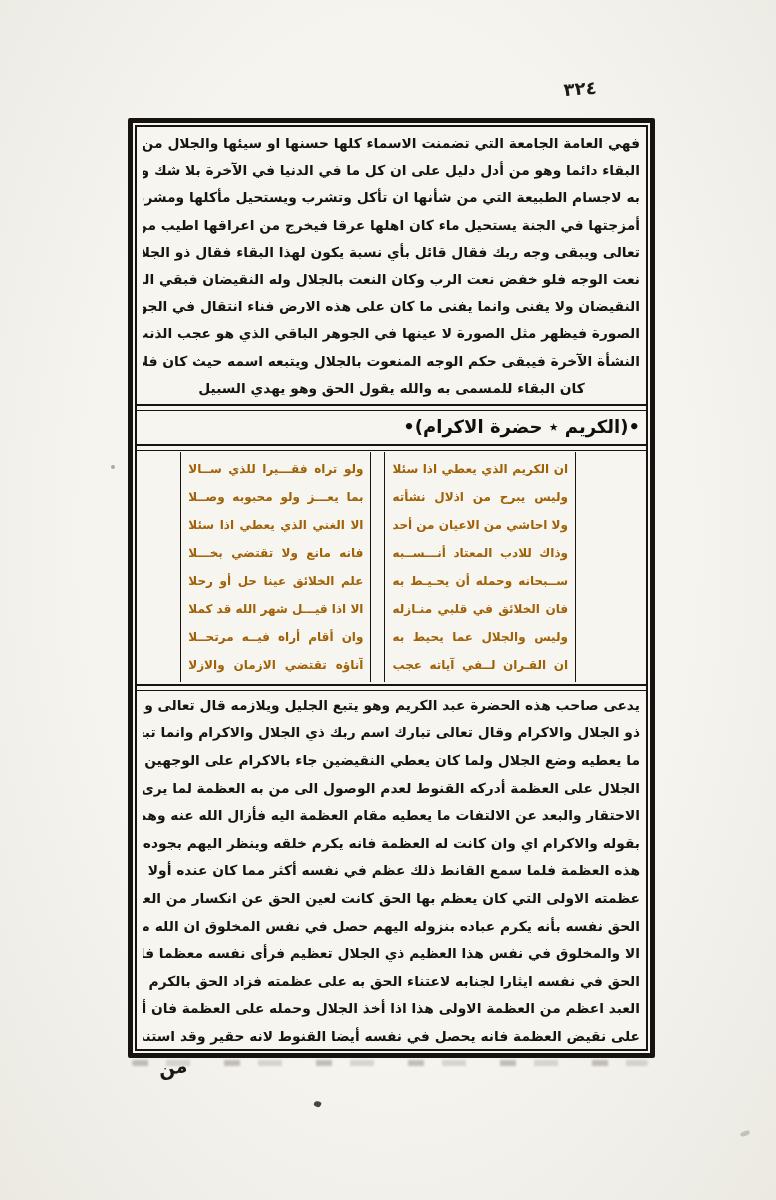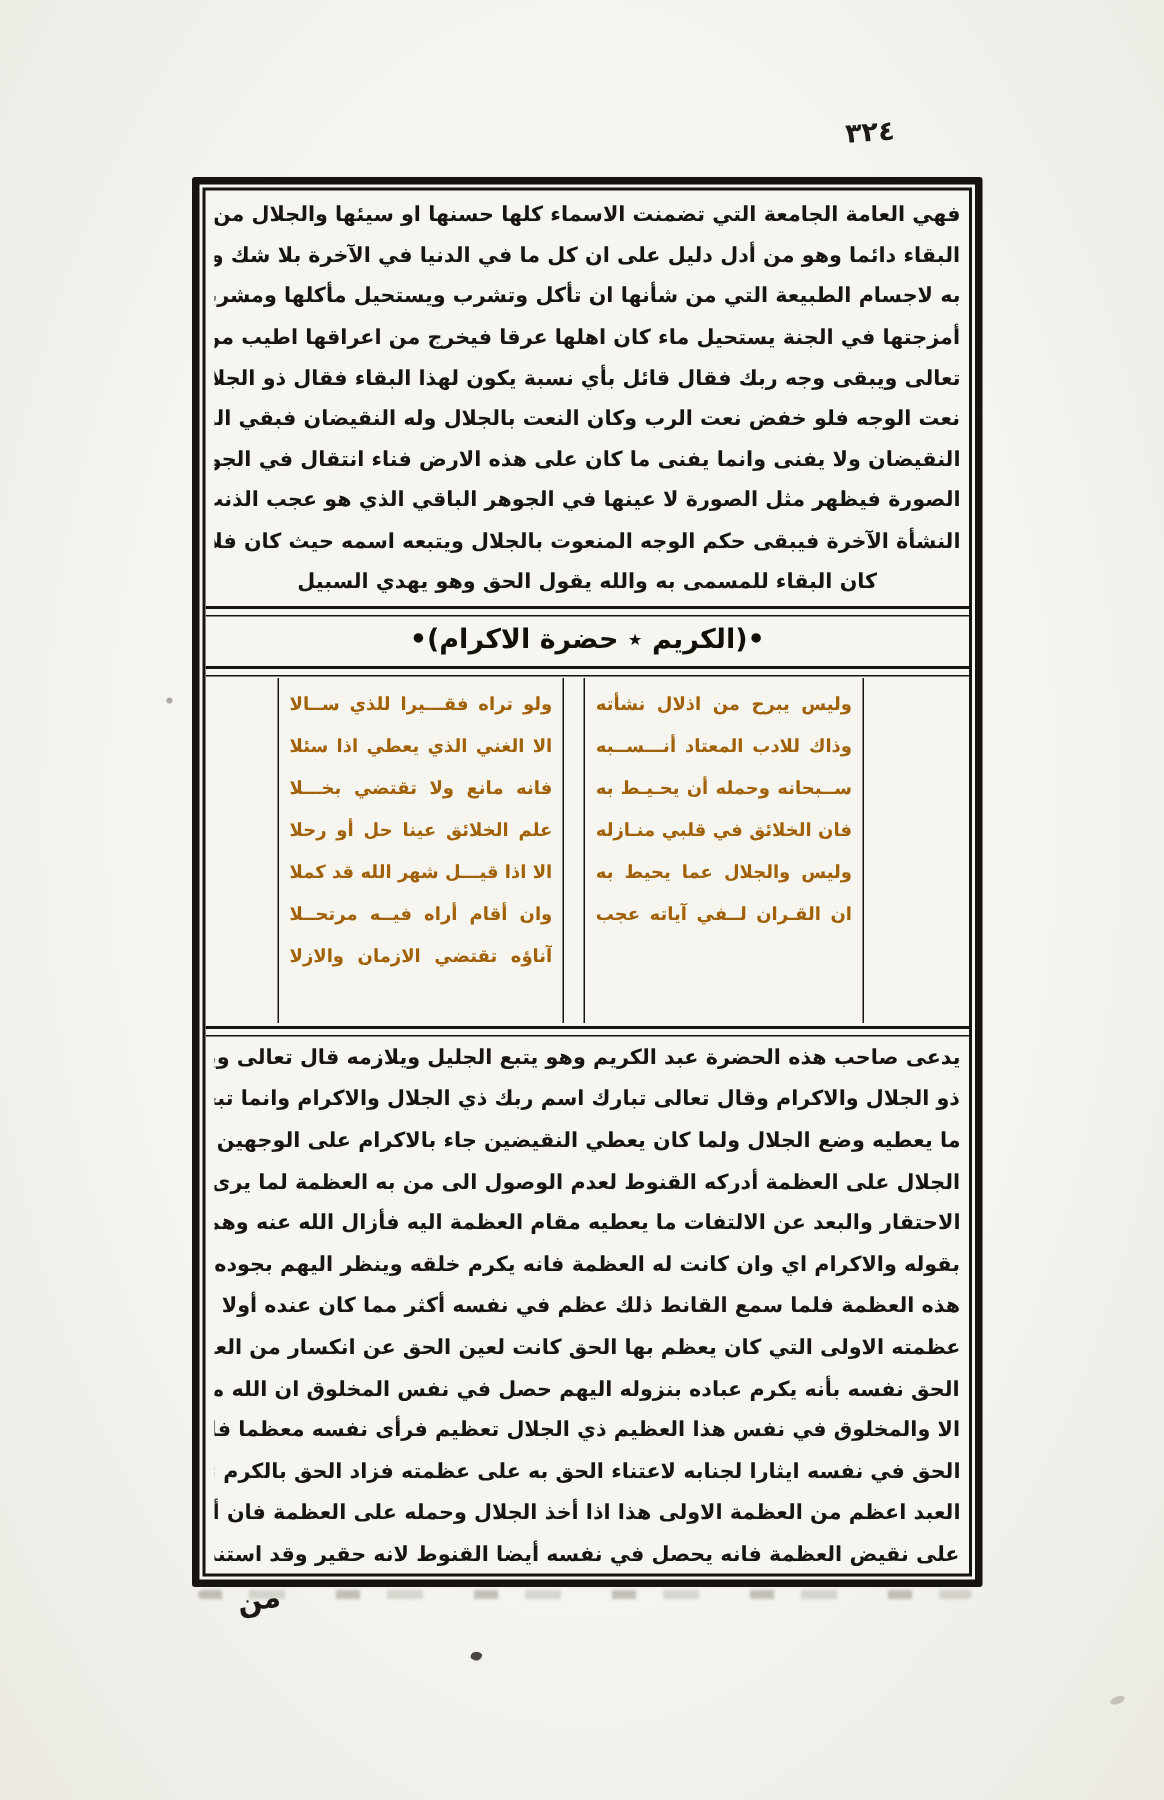--- a/index.html
+++ b/index.html
@@ -31,21 +31,21 @@
   }
   .bottom-block .prose-line{line-height:27.6px;height:27.6px;}
   .top-block .prose-line:last-child{
     text-align-last:center;white-space:normal;
   }
   .rule{
     height:4px;margin:2px -6px 1px -6px;
     border-top:2.5px solid #171310;border-bottom:1.5px solid #171310;
   }
   .section-header{
-    height:30px;line-height:30px;text-align:center;
+    height:30px;line-height:30px;text-align:right;
     font-size:18px;font-weight:bold;color:#131009;
     letter-spacing:0.5px;
   }
   .verse-section{
     display:flex;flex-direction:row;direction:rtl;
     padding:0 64px 0 42px;column-gap:13px;height:230px;
   }
   .verse-col{
     flex:1 1 0;box-sizing:border-box;
     border-right:1.5px solid #1a1510;border-left:1.5px solid #1a1510;
@@ -111,29 +111,32 @@
       </div>
 
     <div class="rule"></div>
 
     <div class="section-header">•(الكريم ٭ حضرة الاكرام)•</div>
 
     <div class="rule"></div>
 
     <div class="verse-section">
       <div class="verse-col">
+          <div class="verse-line">ان الكريم الذي يعطي اذا سئلا</div>
           <div class="verse-line">وليس يبرح من اذلال نشأته</div>
+          <div class="verse-line">ولا احاشي من الاعيان من أحد</div>
           <div class="verse-line">وذاك للادب المعتاد أنـــســبه</div>
           <div class="verse-line">ســبحانه وحمله أن يحـيـط به</div>
           <div class="verse-line">فان الخلائق في قلبي منـازله</div>
           <div class="verse-line">وليس والجلال عما يحيط به</div>
           <div class="verse-line">ان القـران لــفي آياته عجب</div>
         </div>
       <div class="verse-col">
           <div class="verse-line">ولو تراه فقـــيرا للذي ســالا</div>
+          <div class="verse-line">بما يعـــز ولو محبوبه وصــلا</div>
           <div class="verse-line">الا الغني الذي يعطي اذا سئلا</div>
           <div class="verse-line">فانه مانع ولا تقتضي بخـــلا</div>
           <div class="verse-line">علم الخلائق عينا حل أو رحلا</div>
           <div class="verse-line">الا اذا قيـــل شهر الله قد كملا</div>
           <div class="verse-line">وان أقام أراه فيــه مرتحــلا</div>
           <div class="verse-line">آناؤه تقتضي الازمان والازلا</div>
         </div>
     </div>
 
     <div class="rule"></div>

